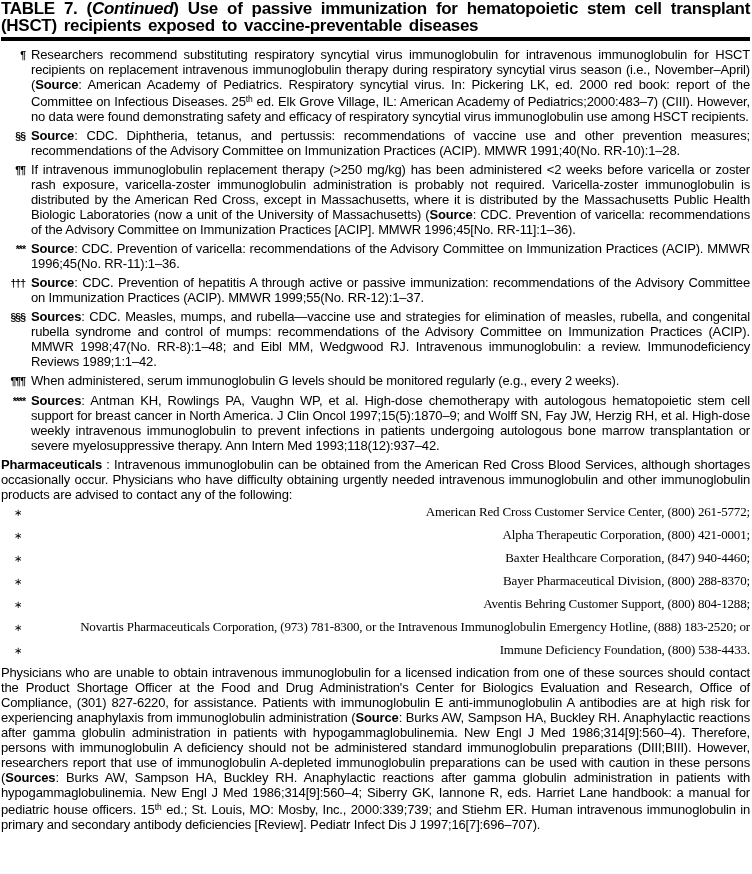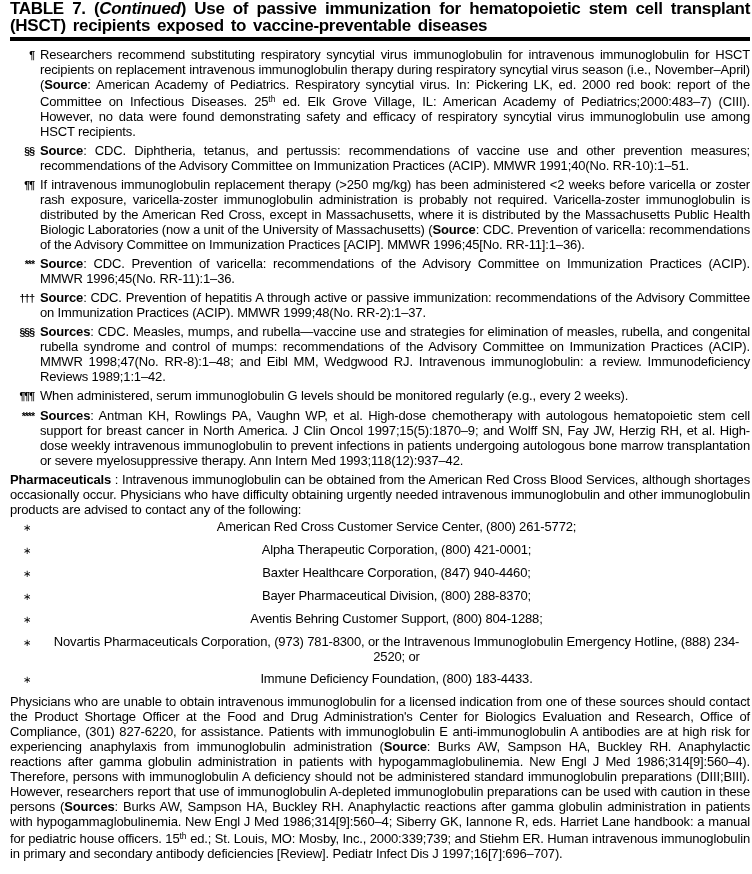--- a/index.html
+++ b/index.html
@@ -1,20 +1,20 @@
 <!DOCTYPE html>
 <html lang="en"><head>
 <meta charset="utf-8">
 <style>
   html, body { margin:0; padding:0; background:#ffffff; }
   .page {
     position:relative;
     width:752px; height:874px;
     box-sizing:border-box;
-    padding:1px 2px 0 10px;
+    padding:1px 2px 0 1px;
     background:#ffffff;
     color:#000000;
     font-family:"Liberation Sans", sans-serif;
     overflow:hidden;
   }
   .title {
     margin:0;
     font-size:17px;
     line-height:16.5px;
     font-weight:bold;
@@ -67,56 +67,56 @@
     font-size:13px;
     line-height:15px;
   }
   .bullet-glyph {
     flex:0 0 33px;
     box-sizing:border-box;
     padding-left:13px;
     font-size:10px;
     padding-top:1px;
   }
-  .bullet-text { flex:1; text-align:center; letter-spacing:-0.15px; }
+  .bullet-text { flex:1; text-align:right; letter-spacing:-0.15px;font-family:Liberation Serif, serif; }
 </style>
 </head>
 <body>
 
 <div class="page">
 
   <h1 class="title"><span>TABLE 7. (</span><span class="ital">Continued</span><span>) Use of passive immunization for hematopoietic stem cell transplant (HSCT) recipients exposed to vaccine-preventable diseases</span></h1>
 
   <div class="rule"></div>
 
   <section class="footnotes">
 
     <div class="fn">
       <span class="fn-marker">¶</span>
       <div class="fn-body"><span>Researchers recommend substituting respiratory syncytial virus immunoglobulin for intravenous immunoglobulin for HSCT recipients on replacement intravenous immunoglobulin therapy during respiratory syncytial virus season (i.e., November–April) (</span><span class="b">Source</span><span>: American Academy of Pediatrics. Respiratory syncytial virus. In: Pickering LK, ed. 2000 red book: report of the Committee on Infectious Diseases. 25</span><span class="sup">th</span><span> ed. Elk Grove Village, IL: American Academy of Pediatrics;2000:483–7) (CIII). However, no data were found demonstrating safety and efficacy of respiratory syncytial virus immunoglobulin use among HSCT recipients.</span></div>
     </div>
 
     <div class="fn">
       <span class="fn-marker">§§</span>
-      <div class="fn-body"><span class="b">Source</span><span>: CDC. Diphtheria, tetanus, and pertussis: recommendations of vaccine use and other prevention measures; recommendations of the Advisory Committee on Immunization Practices (ACIP). MMWR 1991;40(No. RR-10):1–51.</span></div>
+      <div class="fn-body"><span class="b">Source</span><span>: CDC. Diphtheria, tetanus, and pertussis: recommendations of vaccine use and other prevention measures; recommendations of the Advisory Committee on Immunization Practices (ACIP). MMWR 1991;40(No. RR-10):1–28.</span></div>
     </div>
 
     <div class="fn">
       <span class="fn-marker">¶¶</span>
       <div class="fn-body"><span>If intravenous immunoglobulin replacement therapy (&gt;250 mg/kg) has been administered &lt;2 weeks before varicella or zoster rash exposure, varicella-zoster immunoglobulin administration is probably not required. Varicella-zoster immunoglobulin is distributed by the American Red Cross, except in Massachusetts, where it is distributed by the Massachusetts Public Health Biologic Laboratories (now a unit of the University of Massachusetts) (</span><span class="b">Source</span><span>: CDC. Prevention of varicella: recommendations of the Advisory Committee on Immunization Practices [ACIP]. MMWR 1996;45[No. RR-11]:1–36).</span></div>
     </div>
 
     <div class="fn">
       <span class="fn-marker">***</span>
       <div class="fn-body"><span class="b">Source</span><span>: CDC. Prevention of varicella: recommendations of the Advisory Committee on Immunization Practices (ACIP). MMWR 1996;45(No. RR-11):1–36.</span></div>
     </div>
 
     <div class="fn">
       <span class="fn-marker">†††</span>
-      <div class="fn-body"><span class="b">Source</span><span>: CDC. Prevention of hepatitis A through active or passive immunization: recommendations of the Advisory Committee on Immunization Practices (ACIP). MMWR 1999;48(No. RR-2):1–37.</span></div>
+      <div class="fn-body"><span class="b">Source</span><span>: CDC. Prevention of hepatitis A through active or passive immunization: recommendations of the Advisory Committee on Immunization Practices (ACIP). MMWR 1999;55(No. RR-12):1–37.</span></div>
     </div>
 
     <div class="fn">
       <span class="fn-marker">§§§</span>
       <div class="fn-body"><span class="b">Sources</span><span>: CDC. Measles, mumps, and rubella—vaccine use and strategies for elimination of measles, rubella, and congenital rubella syndrome and control of mumps: recommendations of the Advisory Committee on Immunization Practices (ACIP). MMWR 1998;47(No. RR-8):1–48; and Eibl MM, Wedgwood RJ. Intravenous immunoglobulin: a review. Immunodeficiency Reviews 1989;1:1–42.</span></div>
     </div>
 
     <div class="fn">
       <span class="fn-marker">¶¶¶</span>
       <div class="fn-body"><span>When administered, serum immunoglobulin G levels should be monitored regularly (e.g., every 2 weeks).</span></div>
@@ -147,23 +147,23 @@
     <div class="bullet-row">
       <span class="bullet-glyph">∗</span>
       <span class="bullet-text">Bayer Pharmaceutical Division, (800) 288-8370;</span>
     </div>
     <div class="bullet-row">
       <span class="bullet-glyph">∗</span>
       <span class="bullet-text">Aventis Behring Customer Support, (800) 804-1288;</span>
     </div>
     <div class="bullet-row">
       <span class="bullet-glyph">∗</span>
-      <span class="bullet-text">Novartis Pharmaceuticals Corporation, (973) 781-8300, or the Intravenous Immunoglobulin Emergency Hotline, (888) 234-2520; or</span>
+      <span class="bullet-text">Novartis Pharmaceuticals Corporation, (973) 781-8300, or the Intravenous Immunoglobulin Emergency Hotline, (888) 183-2520; or</span>
     </div>
     <div class="bullet-row">
       <span class="bullet-glyph">∗</span>
-      <span class="bullet-text">Immune Deficiency Foundation, (800) 183-4433.</span>
+      <span class="bullet-text">Immune Deficiency Foundation, (800) 538-4433.</span>
     </div>
   </div>
 
   <p class="closing"><span>Physicians who are unable to obtain intravenous immunoglobulin for a licensed indication from one of these sources should contact the Product Shortage Officer at the Food and Drug Administration's Center for Biologics Evaluation and Research, Office of Compliance, (301) 827-6220, for assistance. Patients with immunoglobulin E anti-immunoglobulin A antibodies are at high risk for experiencing anaphylaxis from immunoglobulin administration (</span><span class="b">Source</span><span>: Burks AW, Sampson HA, Buckley RH. Anaphylactic reactions after gamma globulin administration in patients with hypogammaglobulinemia. New Engl J Med 1986;314[9]:560–4). Therefore, persons with immunoglobulin A deficiency should not be administered standard immunoglobulin preparations (DIII;BIII). However, researchers report that use of immunoglobulin A-depleted immunoglobulin preparations can be used with caution in these persons (</span><span class="b">Sources</span><span>: Burks AW, Sampson HA, Buckley RH. Anaphylactic reactions after gamma globulin administration in patients with hypogammaglobulinemia. New Engl J Med 1986;314[9]:560–4; Siberry GK, Iannone R, eds. Harriet Lane handbook: a manual for pediatric house officers. 15</span><span class="sup">th</span><span> ed.; St. Louis, MO: Mosby, Inc., 2000:339;739; and Stiehm ER. Human intravenous immunoglobulin in primary and secondary antibody deficiencies [Review]. Pediatr Infect Dis J 1997;16[7]:696–707).</span></p>
 
 </div>
 
 </body></html>

